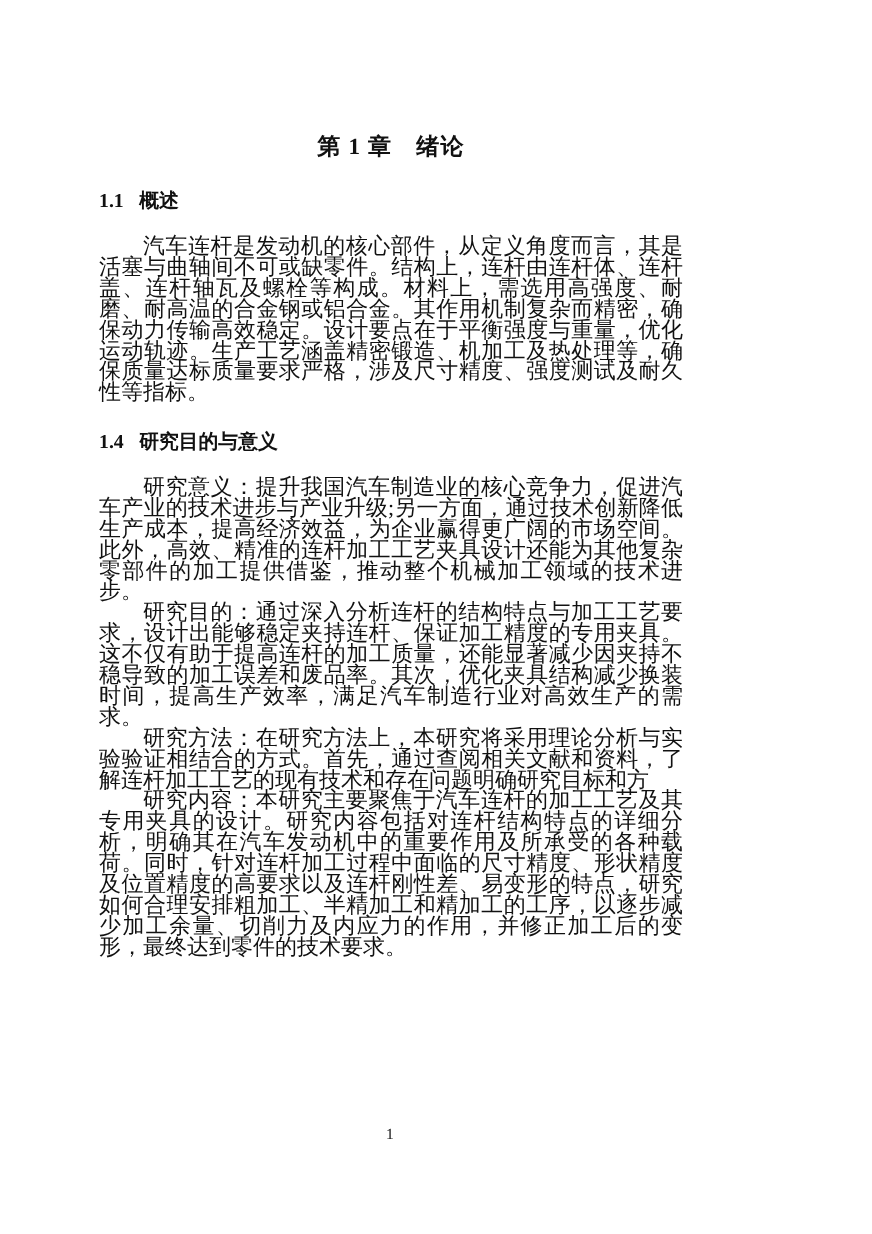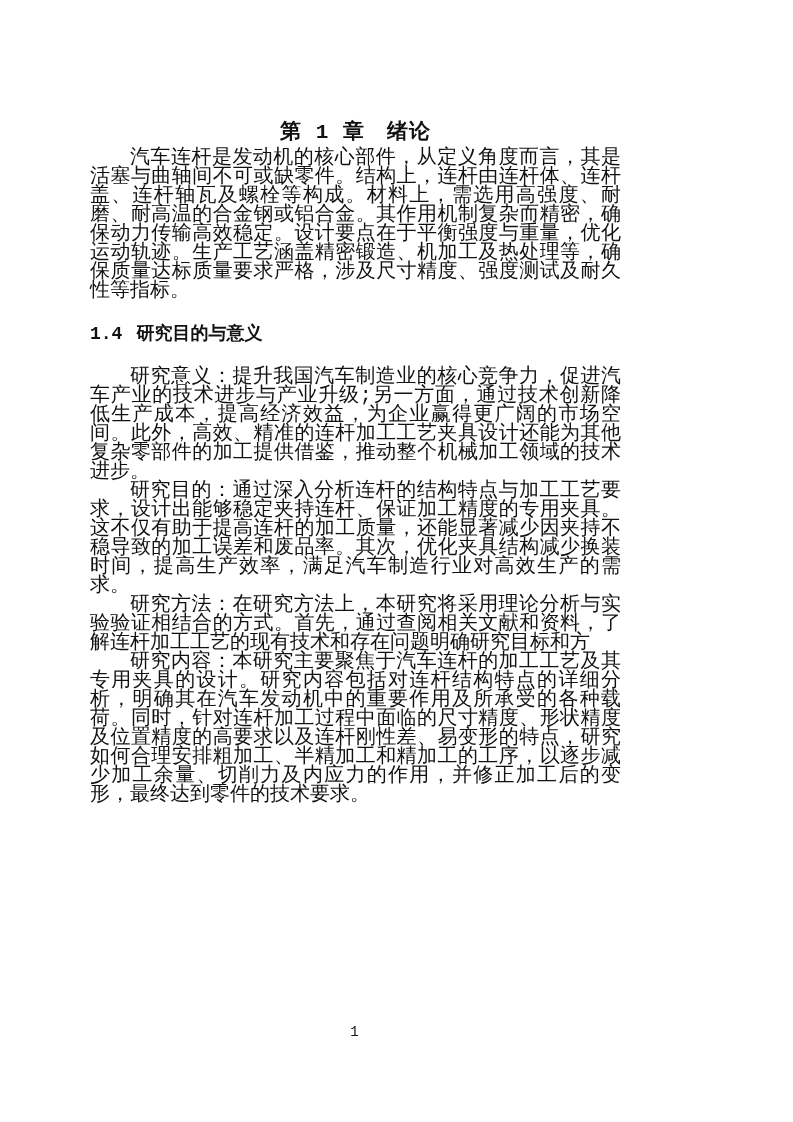--- a/index.html
+++ b/index.html
@@ -8,21 +8,21 @@
     background: #ffffff;
   }
   .page {
     position: relative;
     width: 709px;
     height: 1122px;
     background: #ffffff;
     box-sizing: border-box;
     padding: 118px 88px 0 90px;
     color: #111111;
-    font-family: Liberation Mono, monospace;
+    font-family: Liberation Serif, serif;
     overflow: hidden;
   }
   .chapter-title {
     margin: 0;
     text-align: center;
     font-size: 21px;
     line-height: 30px;
     font-weight: bold;
     letter-spacing: 1px;
   }
@@ -57,20 +57,23 @@
   }
 </style>
 </head>
 <body>
 
 <div class="page">
 
   <h1 class="chapter-title">第 1 章　绪论</h1>
 
   <section>
+    <h2 class="section-heading">
+      <span class="sec-num">1.1</span><span>概述</span>
+    </h2>
     <p class="body-paragraph">汽车连杆是发动机的核心部件，从定义角度而言，其是活塞与曲轴间不可或缺零件。结构上，连杆由连杆体、连杆盖、连杆轴瓦及螺栓等构成。材料上，需选用高强度、耐磨、耐高温的合金钢或铝合金。其作用机制复杂而精密，确保动力传输高效稳定。设计要点在于平衡强度与重量，优化运动轨迹。生产工艺涵盖精密锻造、机加工及热处理等，确保质量达标质量要求严格，涉及尺寸精度、强度测试及耐久性等指标。</p>
   </section>
 
   <section>
     <h2 class="section-heading">
       <span class="sec-num">1.4</span><span>研究目的与意义</span>
     </h2>
     <p class="body-paragraph">研究意义：提升我国汽车制造业的核心竞争力，促进汽车产业的技术进步与产业升级;另一方面，通过技术创新降低生产成本，提高经济效益，为企业赢得更广阔的市场空间。此外，高效、精准的连杆加工工艺夹具设计还能为其他复杂零部件的加工提供借鉴，推动整个机械加工领域的技术进步。</p>
     <p class="body-paragraph">研究目的：通过深入分析连杆的结构特点与加工工艺要求，设计出能够稳定夹持连杆、保证加工精度的专用夹具。这不仅有助于提高连杆的加工质量，还能显著减少因夹持不稳导致的加工误差和废品率。其次，优化夹具结构减少换装时间，提高生产效率，满足汽车制造行业对高效生产的需求。</p>
   </section>

